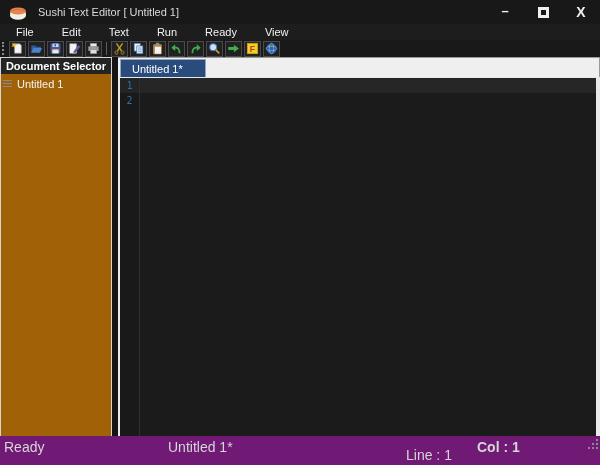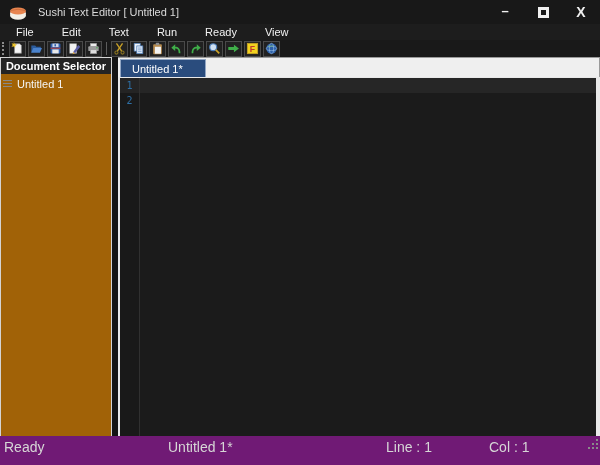--- a/index.html
+++ b/index.html
@@ -82,22 +82,22 @@
   .code-area { flex:1; position:relative; }
   .current-line { position:absolute; top:0; left:0; right:0; height:15px; background:#262626; }
   
   .statusbar {
     position:absolute; bottom:0; left:0; width:600px; height:29px;
     background:#701a75; font-size:14px; color:#d6d6d6;
   }
   .statusbar span { position:absolute; top:3px; }
   .sb-ready { left:4px; }
   .sb-doc { left:168px; }
-  .sb-line { left:386px; }
-  .sb-col { left:489px; }
+  .sb-line { left:406px;margin-top:8px; }
+  .sb-col { left:477px;font-weight:bold; }
   .resize-grip { position:absolute; right:2px; bottom:2px; width:10px; height:10px; }
   .resize-grip b { position:absolute; width:2px; height:2px; background:#8a8a8a; }
   .rg1 { right:0; bottom:0; } .rg2 { right:4px; bottom:0; } .rg3 { right:8px; bottom:0; }
   .rg4 { right:0; bottom:4px; } .rg5 { right:4px; bottom:4px; } .rg6 { right:0; bottom:8px; }
 </style>
 </head>
 <body>
 
 <div class="titlebar">
   <svg class="sushi" viewBox="0 0 18 15">

